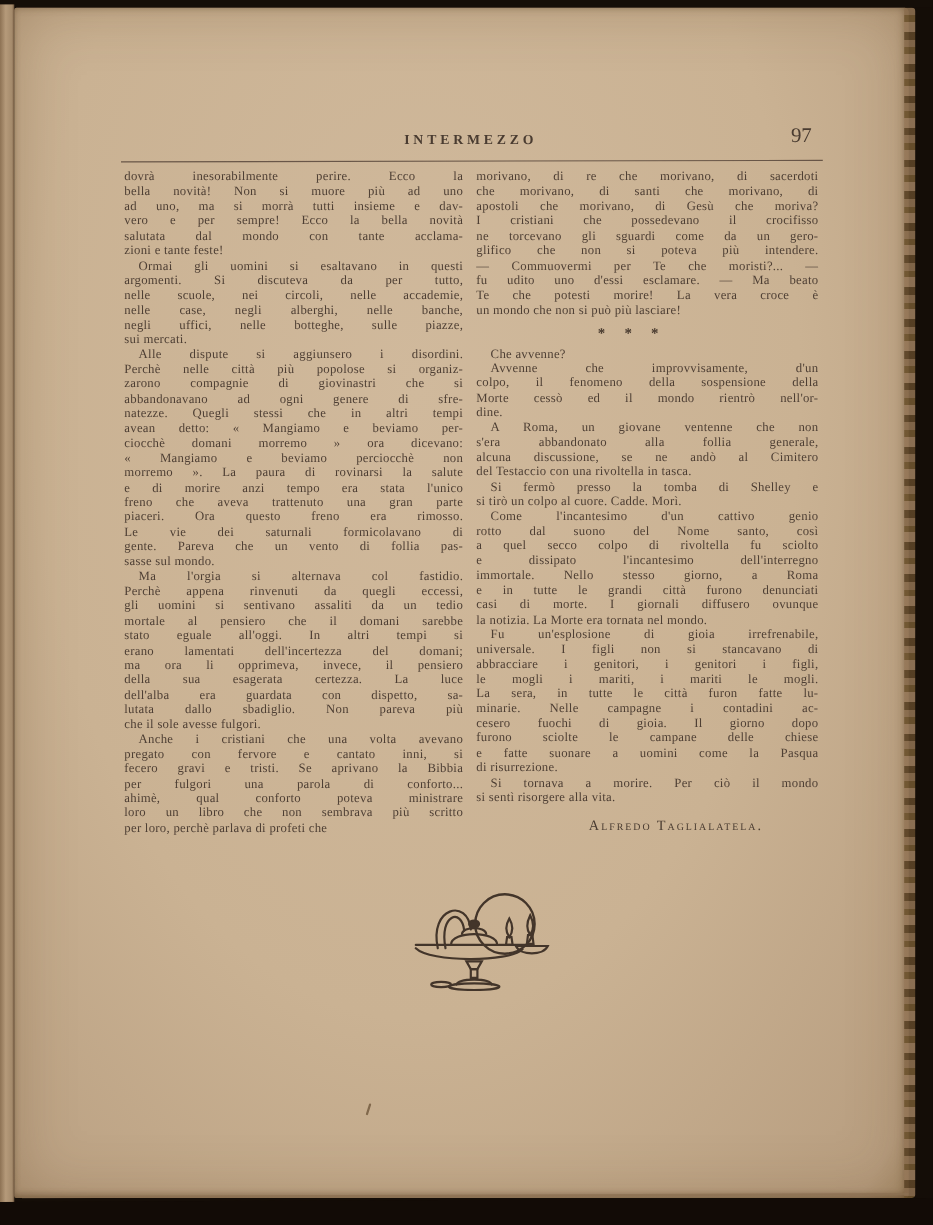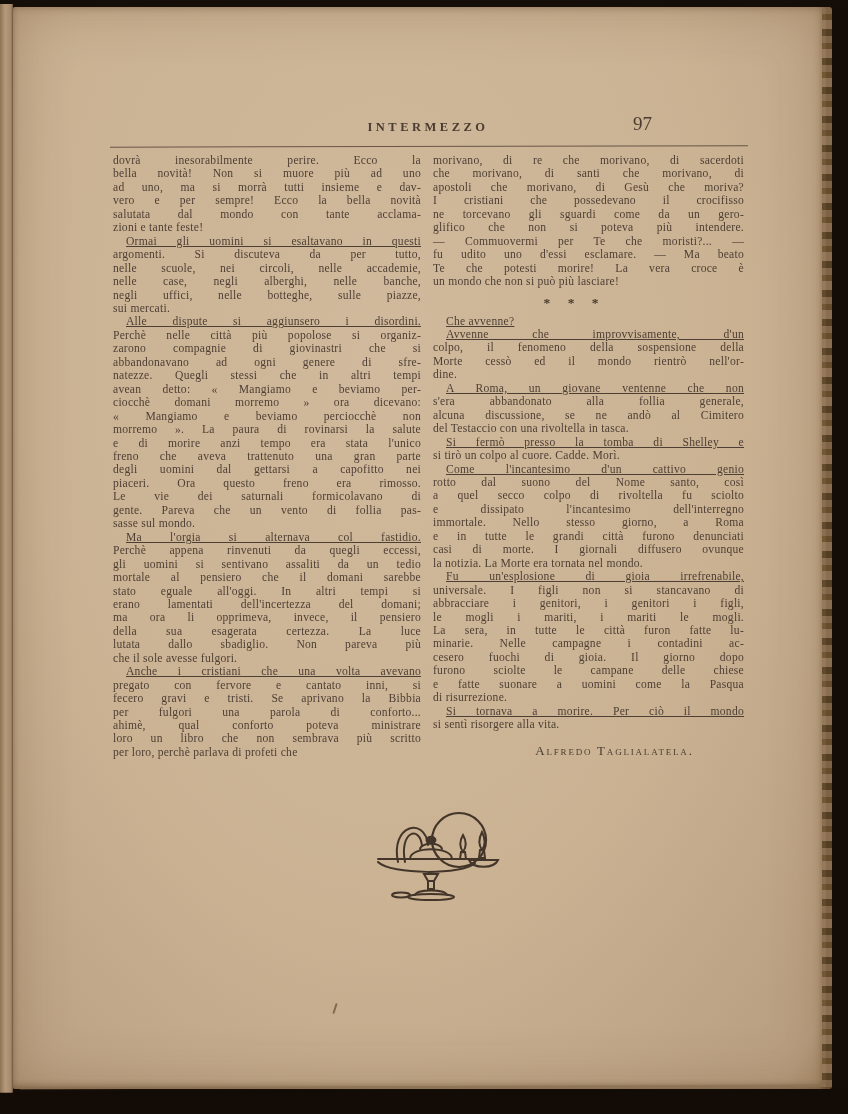--- a/index.html
+++ b/index.html
@@ -24,37 +24,37 @@
   .deckle{
     position:absolute;right:-6px;top:0;width:10px;height:100%;
     background:repeating-linear-gradient(180deg,#8a6d4e 0 7px,#6e542f 7px 13px,#97795a 13px 22px,#5c4427 22px 29px);
     border-radius:0 3px 3px 0;opacity:.9;
   }
   .header-title{
     position:absolute;left:100px;top:113px;width:630px;text-align:center;
     font-size:12.5px;letter-spacing:3.5px;color:#4a3c31;font-weight:700;
   }
   .page-number{
-    position:absolute;left:620px;top:106px;width:105px;text-align:left;
+    position:absolute;left:620px;top:106px;width:105px;text-align:right;
     font-size:19px;color:#4a3c31;
   }
   .header-rule{
     position:absolute;left:97px;top:139px;width:638px;height:0;
     border-top:1.6px solid #57453a;transform:rotate(-.12deg);opacity:.85;
   }
   .column{position:absolute;top:147px;color:#4e3f34;}
   .col-left{left:100px;width:308px;}
   .col-right{left:420px;width:311px;}
   .para{margin:0;}
   .line{
     font-size:11.6px;line-height:13.45px;letter-spacing:.25px;
     text-align:justify;text-align-last:justify;white-space:normal;
   }
   .line.lastline{text-align-last:left;}
-  .line.indent{text-indent:13px;text-decoration:underline;}
+  .line.indent{text-indent:13px;}
   .divider{
     text-align:center;font-size:13.5px;font-weight:bold;color:#46382d;
     letter-spacing:7px;margin:6px 0 5px -28px;line-height:15px;
   }
   .signature{
     margin-top:11px;text-align:center;transform:translateX(26px);
     font-variant:small-caps;font-size:13px;letter-spacing:1.8px;color:#4a3c31;
   }
   .ornament{position:absolute;left:352px;top:793px;width:150px;height:105px;}
   .stray-mark{
@@ -103,35 +103,35 @@
         <div class="line">Perchè nelle città più popolose si organiz-</div>
         <div class="line">zarono compagnie di giovinastri che si</div>
         <div class="line">abbandonavano ad ogni genere di sfre-</div>
         <div class="line">natezze. Quegli stessi che in altri tempi</div>
         <div class="line">avean detto: « Mangiamo e beviamo per-</div>
         <div class="line">ciocchè domani morremo » ora dicevano:</div>
         <div class="line">« Mangiamo e beviamo perciocchè non</div>
         <div class="line">morremo ». La paura di rovinarsi la salute</div>
         <div class="line">e di morire anzi tempo era stata l'unico</div>
         <div class="line">freno che aveva trattenuto una gran parte</div>
-        <div class="line">degli uomini dal gettarsi a capofitto nei</div>
         <div class="line">piaceri. Ora questo freno era rimosso.</div>
         <div class="line">Le vie dei saturnali formicolavano di</div>
         <div class="line">gente. Pareva che un vento di follia pas-</div>
         <div class="line lastline">sasse sul mondo.</div>
       </div>
       <div class="para">
         <div class="line indent">Ma l'orgia si alternava col fastidio.</div>
         <div class="line">Perchè appena rinvenuti da quegli eccessi,</div>
         <div class="line">gli uomini si sentivano assaliti da un tedio</div>
         <div class="line">mortale al pensiero che il domani sarebbe</div>
         <div class="line">stato eguale all'oggi. In altri tempi si</div>
         <div class="line">erano lamentati dell'incertezza del domani;</div>
         <div class="line">ma ora li opprimeva, invece, il pensiero</div>
         <div class="line">della sua esagerata certezza. La luce</div>
+        <div class="line">dell'alba era guardata con dispetto, sa-</div>
         <div class="line">lutata dallo sbadiglio. Non pareva più</div>
         <div class="line lastline">che il sole avesse fulgori.</div>
       </div>
       <div class="para">
         <div class="line indent">Anche i cristiani che una volta avevano</div>
         <div class="line">pregato con fervore e cantato inni, si</div>
         <div class="line">fecero gravi e tristi. Se aprivano la Bibbia</div>
         <div class="line">per fulgori una parola di conforto...</div>
         <div class="line">ahimè, qual conforto poteva ministrare</div>
         <div class="line">loro un libro che non sembrava più scritto</div>

